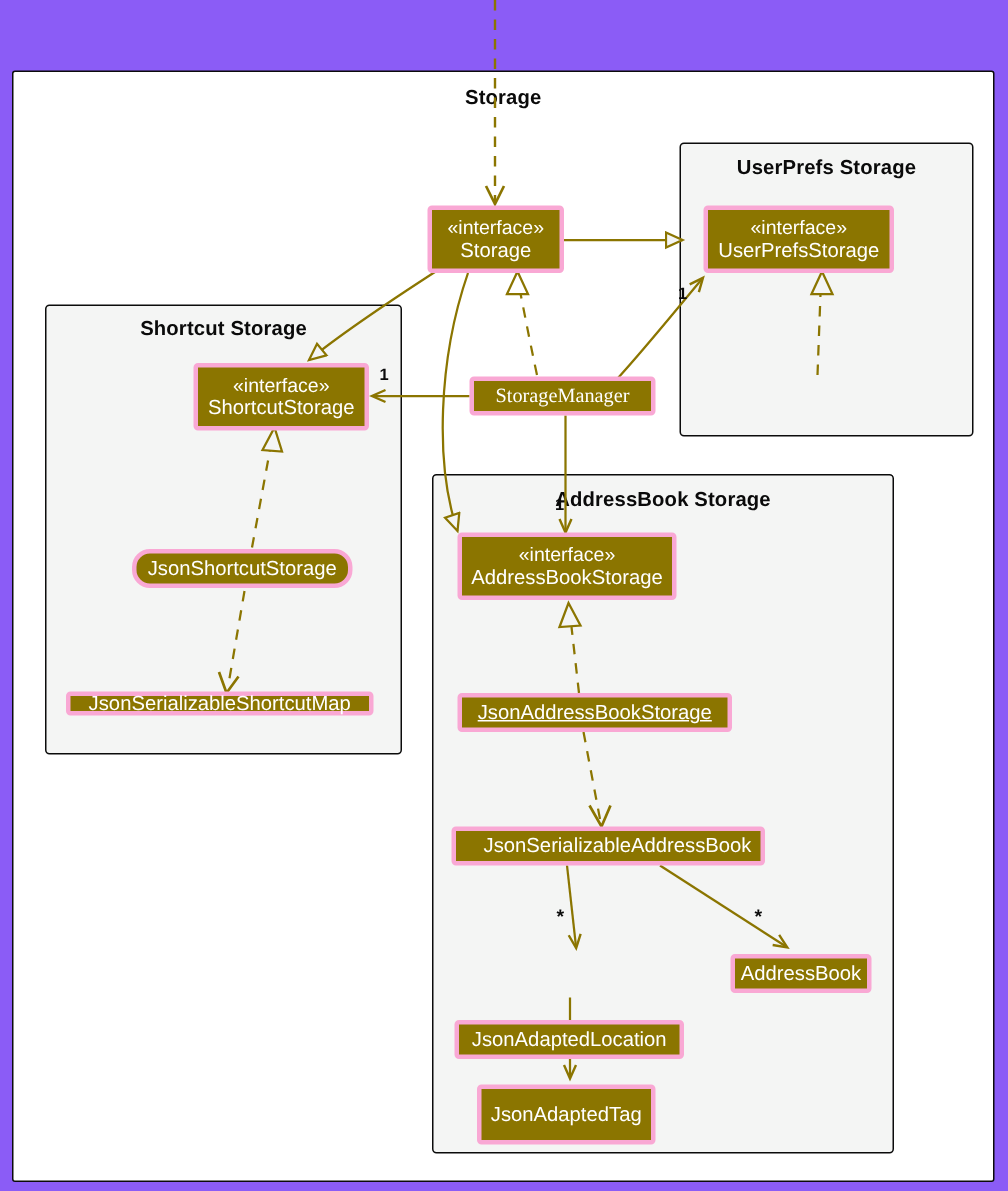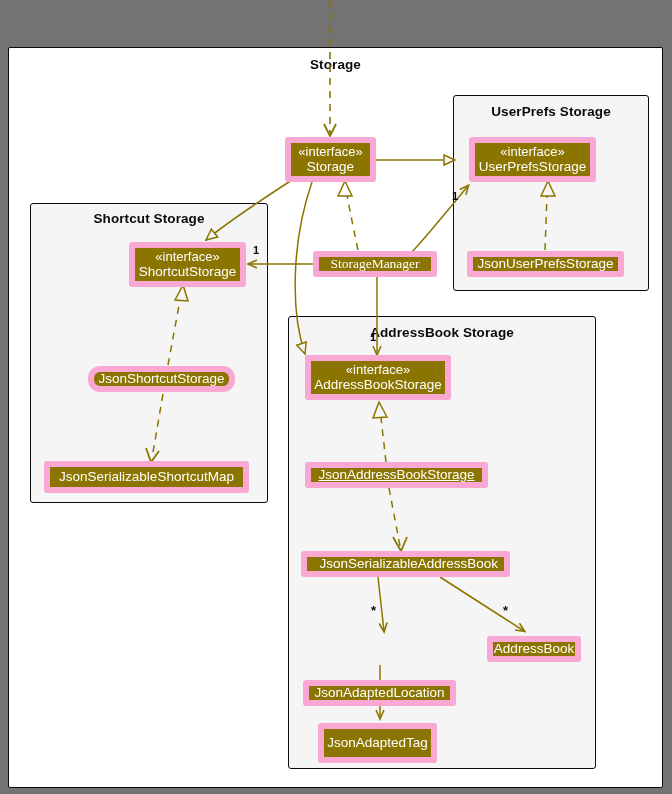--- a/index.html
+++ b/index.html
@@ -5,21 +5,21 @@
 <style>
   html, body {
     margin: 0;
     padding: 0;
     background: #ffffff;
   }
   #canvas {
     position: relative;
     width: 672px;
     height: 794px;
-    background: #737373;
+    background: #8b5cf6;
     font-family: "Liberation Sans", sans-serif;
     overflow: hidden;
   }
   svg.edges {
     position: absolute;
     left: 0;
     top: 0;
     width: 672px;
     height: 794px;
     pointer-events: none;
@@ -46,21 +46,21 @@
     font-size: 13.5px;
     color: #0a0a0a;
     letter-spacing: 0.1px;
     white-space: nowrap;
   }
   .node {
     position: absolute;
     box-sizing: border-box;
     background: #8B7500;
     color: #ffffff;
-    border: 6px solid #f9a8d4;
+    border: 3px solid #f9a8d4;
     border-radius: 3px;
     display: flex;
     flex-direction: column;
     align-items: center;
     justify-content: center;
     text-align: center;
     line-height: 1.12;
     font-size: 13.5px;
     white-space: nowrap;
     padding: 0 6px;
@@ -201,34 +201,31 @@
   <div class="node" style="left:285px; top:137px; width:91px; height:45px;">
     <span class="stereo">«interface»</span>
     <span class="nm">Storage</span>
   </div>
 
   <div class="node" style="left:469px; top:137px; width:127px; height:45px;">
     <span class="stereo">«interface»</span>
     <span class="nm">UserPrefsStorage</span>
   </div>
 
-  <div class="node" style="left:467px; top:251px; width:157px; height:26px;">
-    <span class="nm">JsonUserPrefsStorage</span>
-  </div>
 
   <div class="node" style="left:129px; top:242px; width:117px; height:45px;">
     <span class="stereo">«interface»</span>
     <span class="nm">ShortcutStorage</span>
   </div>
 
   <div class="node" style="left:88px; top:366px; width:147px; height:26px;border-radius:12px;">
     <span class="nm">JsonShortcutStorage</span>
   </div>
 
-  <div class="node" style="left:44px; top:461px; width:205px; height:32px;">
+  <div class="node" style="left:44px; top:461px; width:205px; height:16px;">
     <span class="nm">JsonSerializableShortcutMap</span>
   </div>
 
   <div class="node" style="left:313px; top:251px; width:124px; height:26px;font-family:Liberation Serif, serif;">
     <span class="nm">StorageManager</span>
   </div>
 
   <div class="node" style="left:305px; top:355px; width:146px; height:45px;">
     <span class="stereo">«interface»</span>
     <span class="nm">AddressBookStorage</span>

